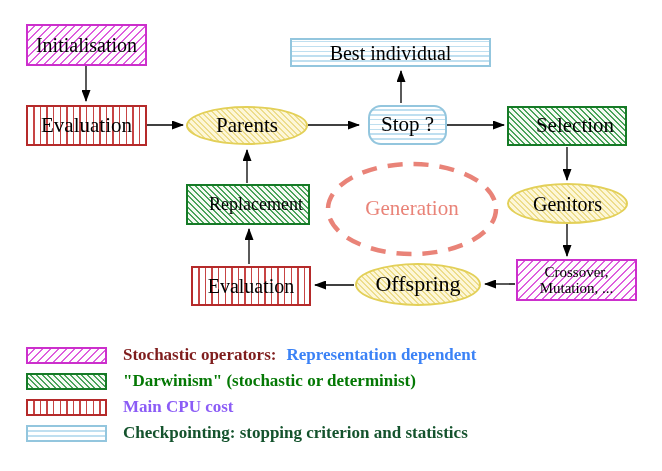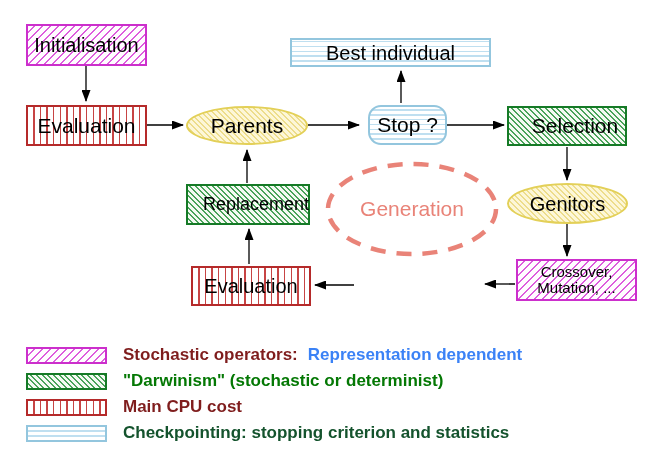--- a/index.html
+++ b/index.html
@@ -1,18 +1,18 @@
 <!DOCTYPE html>
 <html><head>
 <meta charset="utf-8">
 <style>
   html,body { margin:0; padding:0; background:#ffffff; }
   .stage {
     position:relative; width:662px; height:471px; background:#ffffff;
-    font-family:Liberation Sans, sans-serif; overflow:hidden;border-radius:8px;
+    font-family:Liberation Serif, serif; overflow:hidden;border-radius:8px;
   }
   .node {
     position:absolute; display:flex; align-items:center; justify-content:center;
     color:#000; text-align:center; box-sizing:border-box; line-height:1.1;
   }
   
   .box-magenta {
     border:2px solid #cc2fcc;
     background:#fffcff repeating-linear-gradient(135deg, rgba(0,0,0,0) 0 4.2px, #dd5ddd 4.2px 5.6px);
   }
@@ -40,21 +40,21 @@
   }
   .rounded { border-radius:13px;margin-left:6px; }
   svg.overlay { position:absolute; left:0; top:0; pointer-events:none; }
   .gen-label { position:absolute; color:#e98378;justify-content:center; }
   .legend-row { position:absolute; display:flex; align-items:center; }
   .swatch { width:81px; height:17px; box-sizing:border-box; }
   .legend-text { margin-left:16px; font-weight:bold; font-size:17px; white-space:pre; }
   .lg-magenta { color:#7f1d1d; }
   .lg-yellow  { color:#3b82f6; margin-left:10px; font-weight:bold; font-size:17px; }
   .lg-green   { color:#047804; }
-  .lg-red     { color:#7f1d1d; }
+  .lg-red     { color:#8b5cf6; }
   .lg-cyan    { color:#14532d; }
 </style>
 </head>
 <body>
 
 <div class="stage">
 
   <svg class="overlay" width="662" height="471" viewBox="0 0 662 471">
     <defs>
       <marker id="arr" markerWidth="13" markerHeight="9" refX="11" refY="4.5" orient="auto" markerUnits="userSpaceOnUse">
@@ -103,20 +103,23 @@
 
   <div class="node ellipse-yellow" style="left:507px; top:183px; width:121px; height:41px; font-size:20px;">
     <span>Genitors</span>
   </div>
 
   <div class="node box-magenta" style="left:516px; top:259px; width:121px; height:42px; font-size:15px; flex-direction:column;">
     <div>Crossover,</div>
     <div>Mutation, ...</div>
   </div>
 
+  <div class="node ellipse-yellow" style="left:355px; top:263px; width:126px; height:43px; font-size:22px;">
+    <span>Offspring</span>
+  </div>
 
   <div class="node box-red" style="left:191px; top:266px; width:120px; height:40px; font-size:20px;">
     <span>Evaluation</span>
   </div>
 
   <div class="node box-green" style="left:186px; top:184px; width:124px; height:41px; font-size:18px;">
     <span>Replacement</span>
   </div>
 
   <div class="node gen-label" style="left:327px; top:163px; width:170px; height:92px; font-size:21px;">

